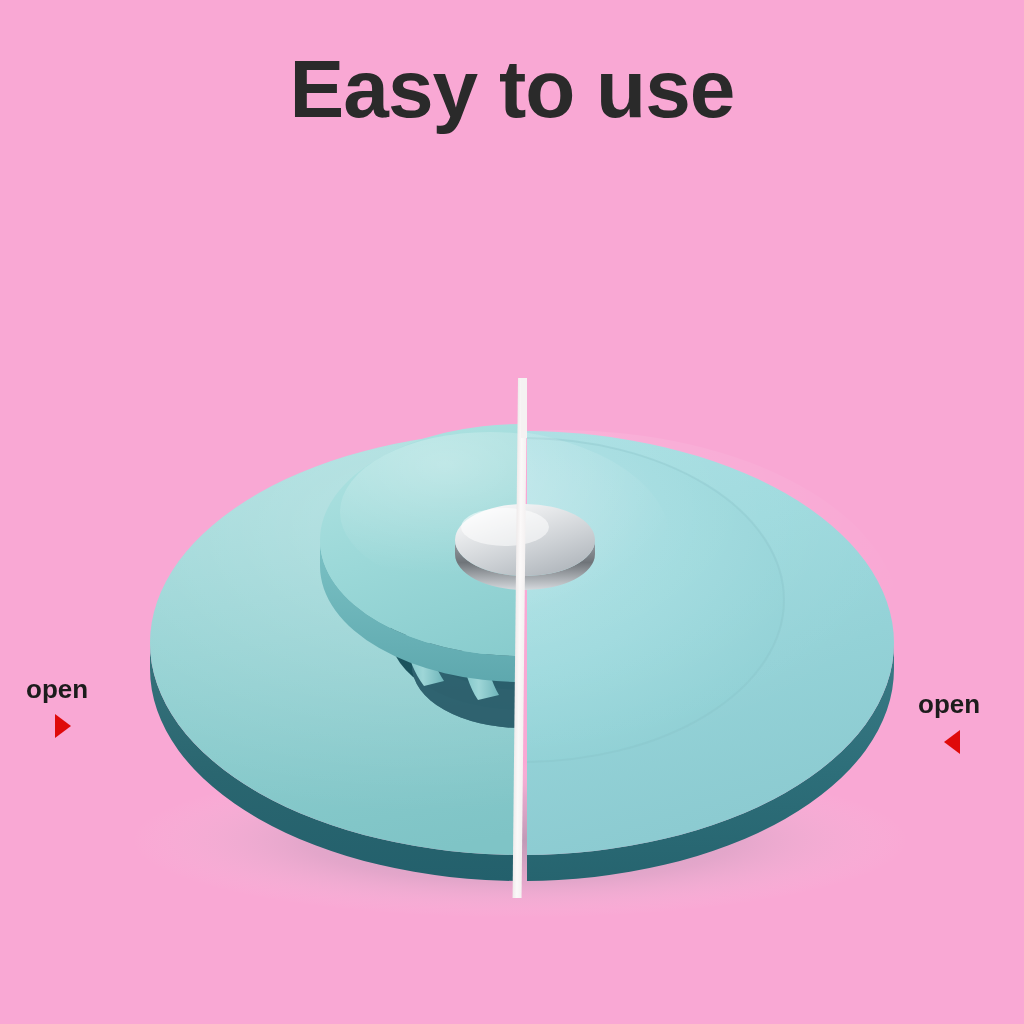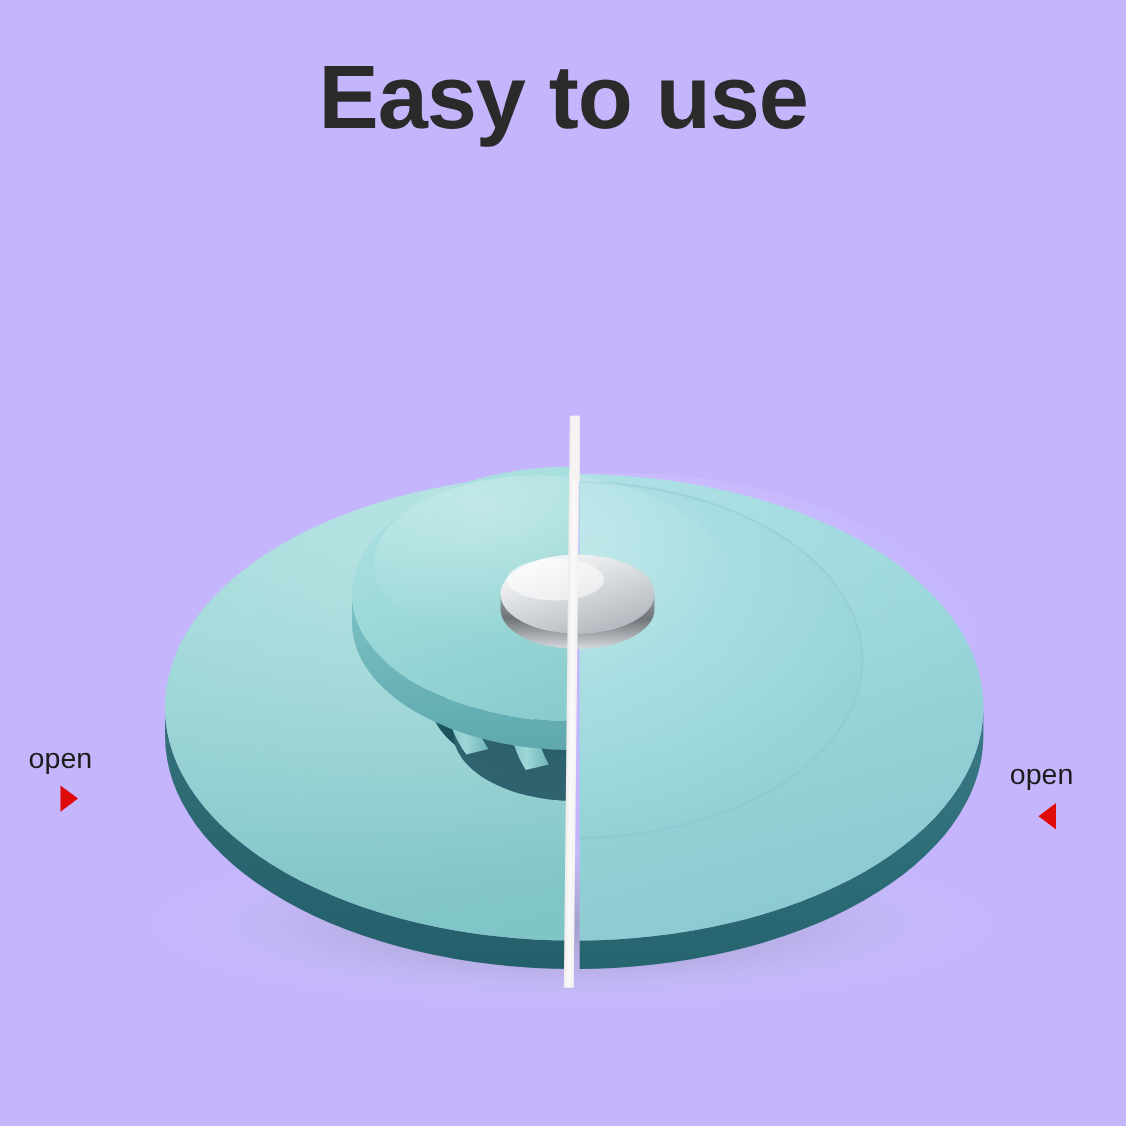--- a/index.html
+++ b/index.html
@@ -13,21 +13,21 @@
     font-family: "Liberation Sans", sans-serif;
     overflow: hidden;
     position: relative;
   }
 
   #stage {
     position: absolute;
     left: 0; top: 0;
     width: 1024px;
     height: 1024px;
-    background: #c4b5fd;
+    background: #f9a8d4;
   }
 
   
   .headline {
     position: absolute;
     left: 0;
     top: 48px;
     width: 1024px;
     text-align: center;
     font-size: 82px;
@@ -45,21 +45,21 @@
     font-size: 27.5px;
     line-height: 43px;
     color: #2b2b2b;
     font-weight: normal;
   }
 
   
   .side-label {
     position: absolute;
     font-size: 26px;
-    font-weight: normal;
+    font-weight: bold;
     color: #1c1c1c;
   }
   .label-open  { left: 26px;  top: 674px; }
   .label-close { left: 918px; top: 689px; }
 
   .tri {
     position: absolute;
     width: 0; height: 0;
   }
   .tri-right {

